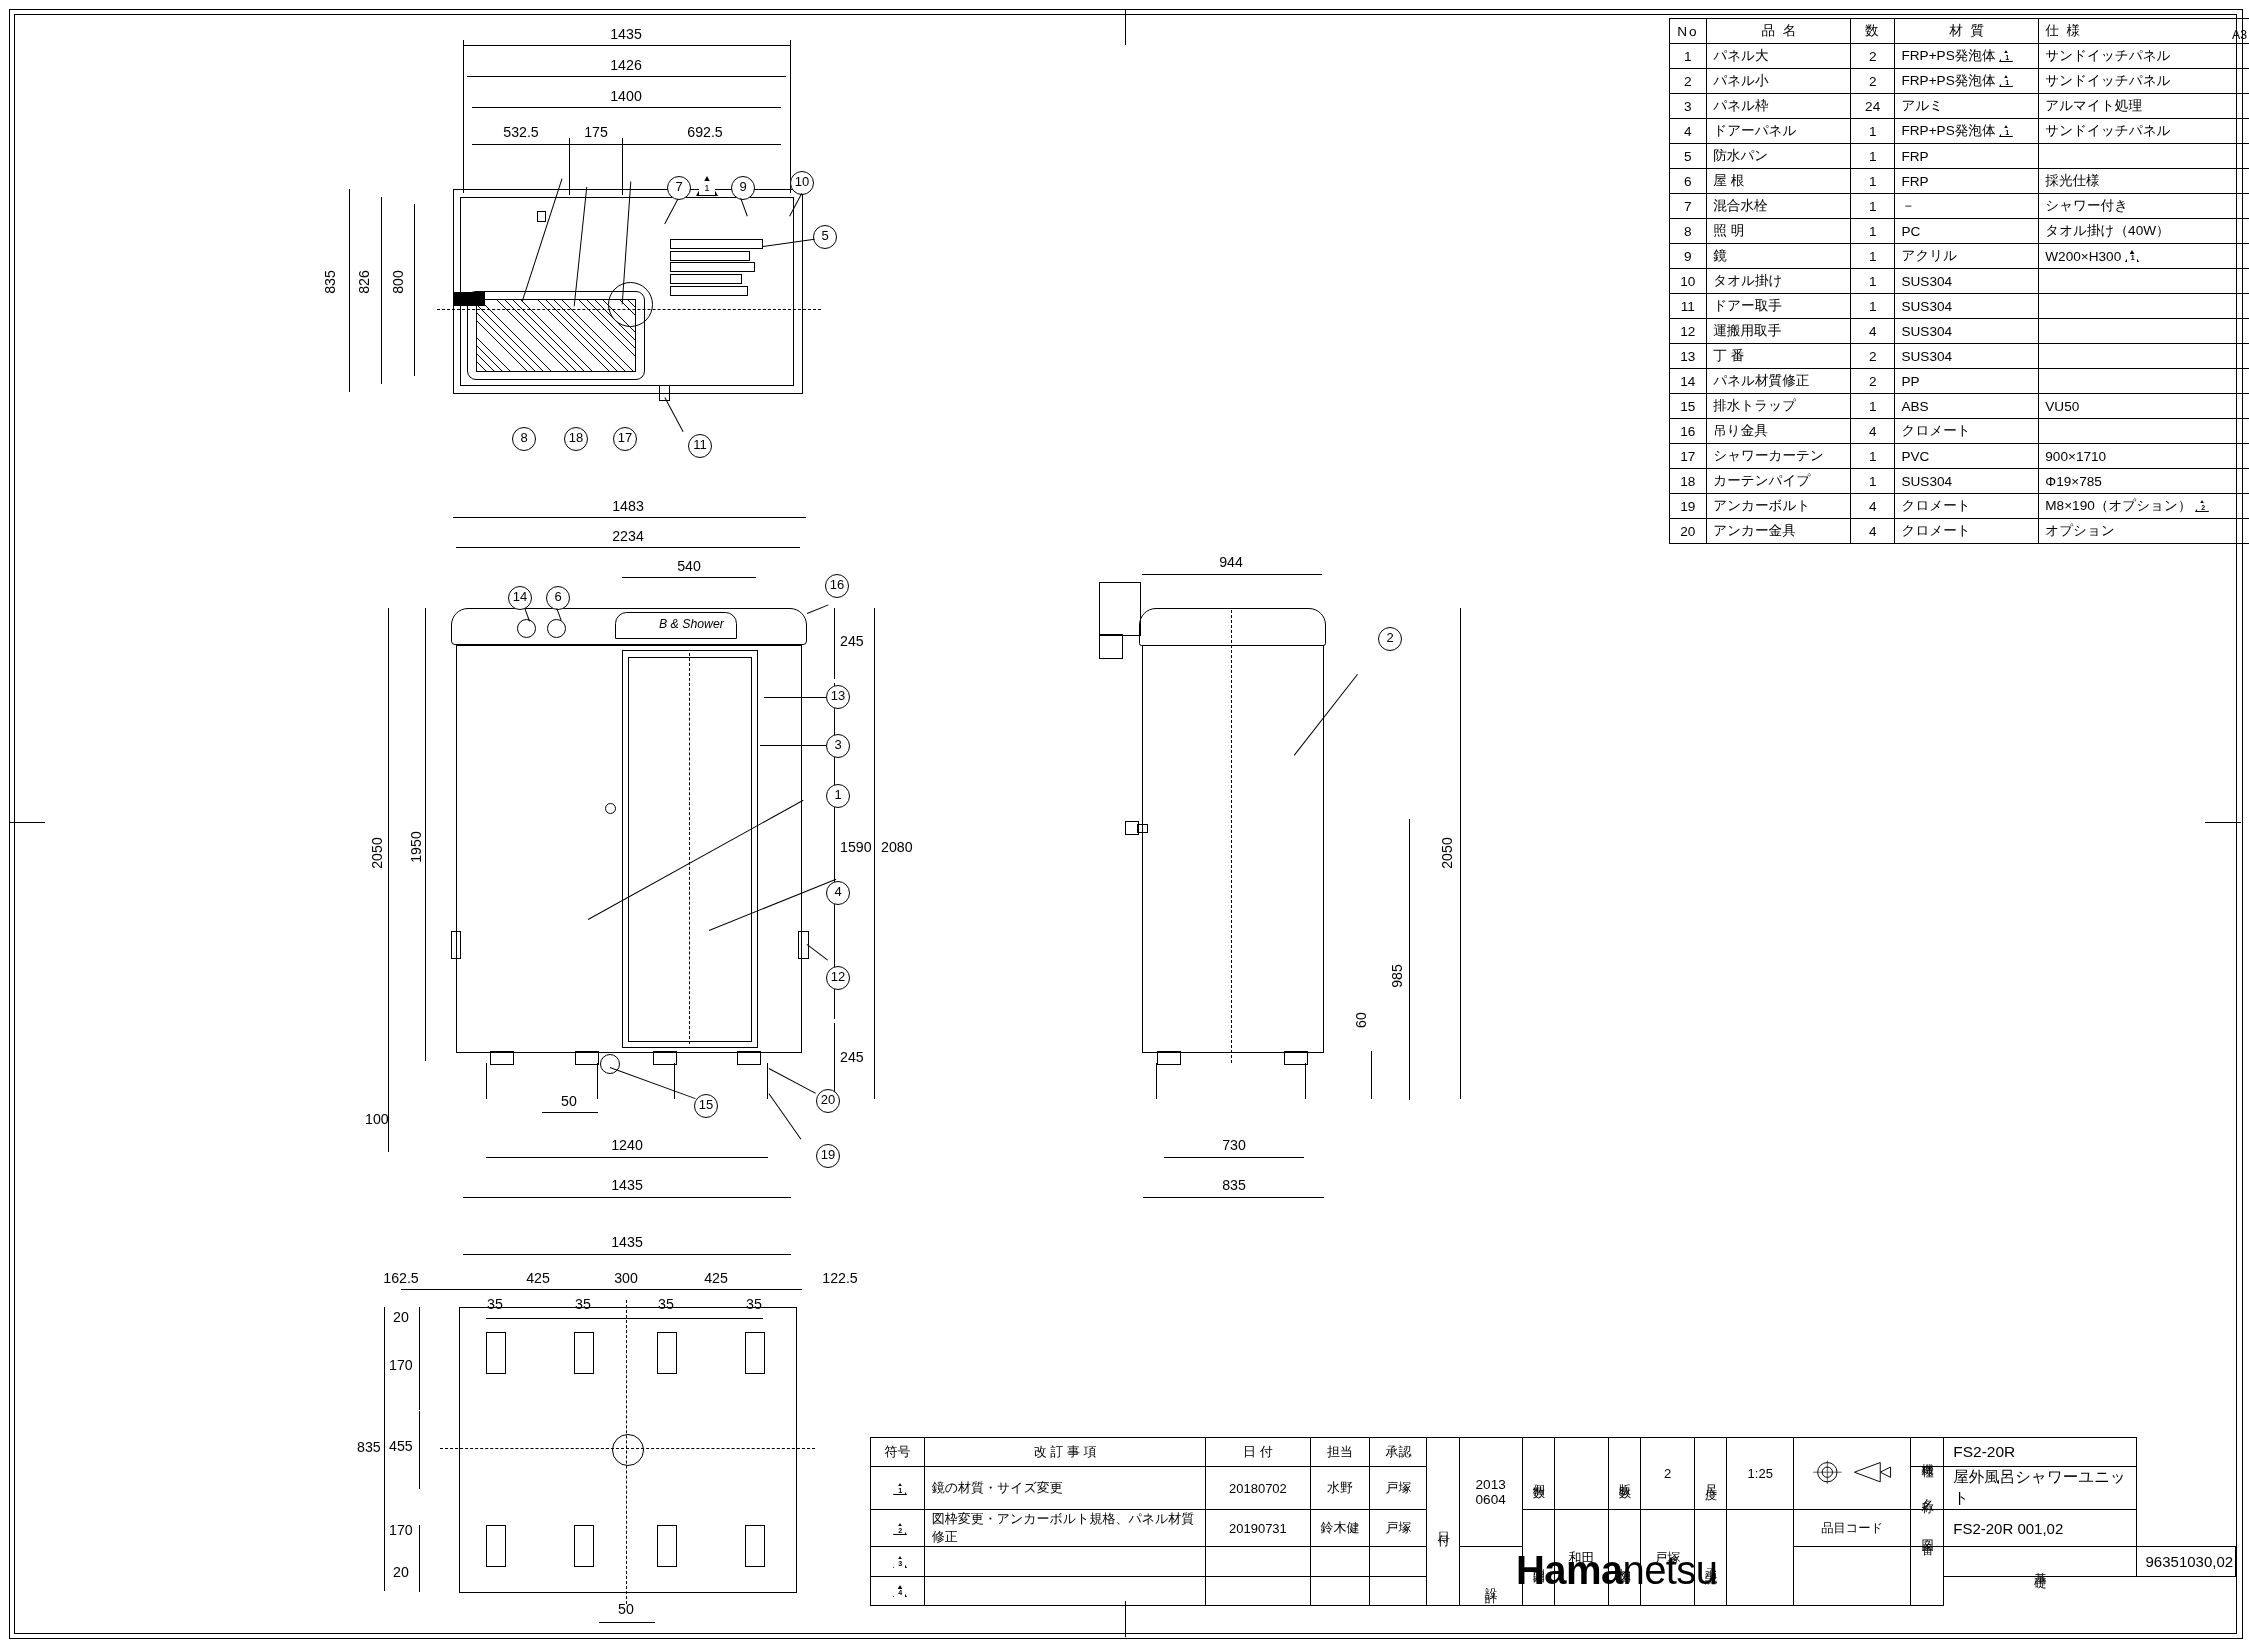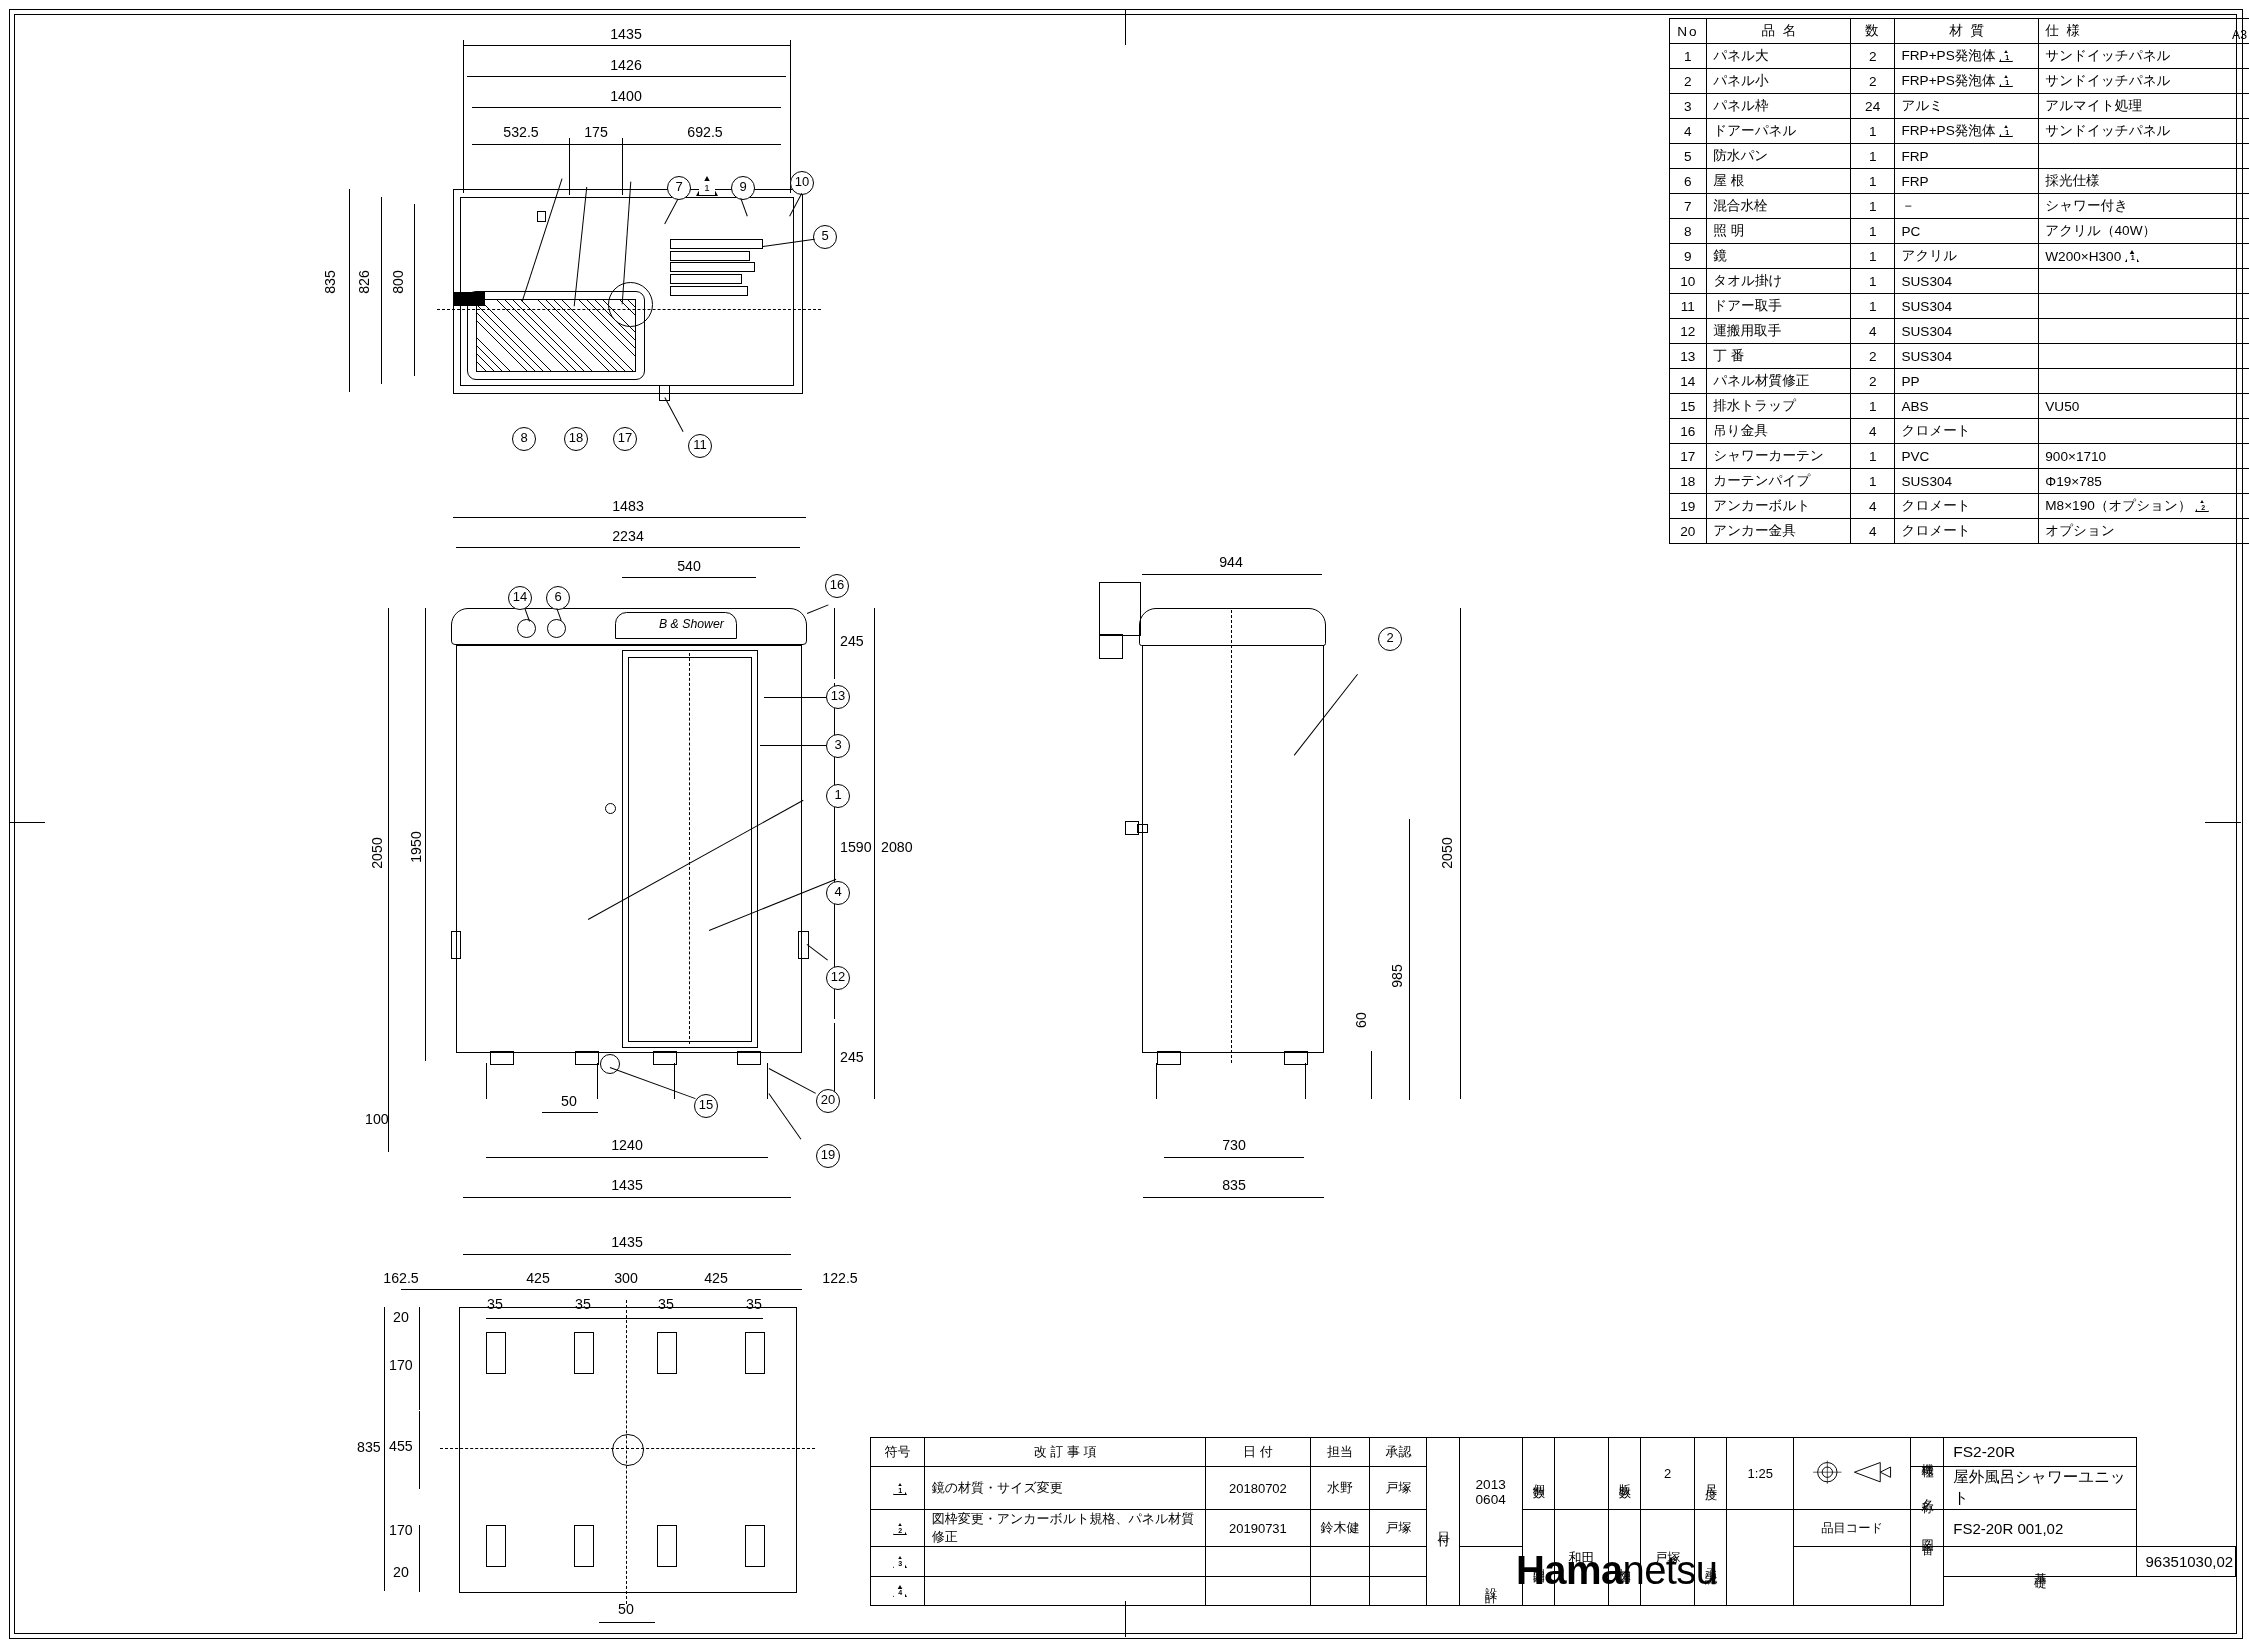--- a/index.html
+++ b/index.html
@@ -128,21 +128,21 @@
           <td class="col-name">混合水栓</td>
           <td class="col-qty">1</td>
           <td class="col-mat">－</td>
           <td class="col-spec">シャワー付き</td>
         </tr>
         <tr>
           <td class="col-no">8</td>
           <td class="col-name">照 明</td>
           <td class="col-qty">1</td>
           <td class="col-mat">PC</td>
-          <td class="col-spec">アクリル（40W）</td>
+          <td class="col-spec">タオル掛け（40W）</td>
         </tr>
         <tr>
           <td class="col-no">9</td>
           <td class="col-name">鏡</td>
           <td class="col-qty">1</td>
           <td class="col-mat">アクリル</td>
           <td class="col-spec">W200×H300<span class="warn"><i></i><b>1</b></span></td>
         </tr>
         <tr>
           <td class="col-no">10</td>

